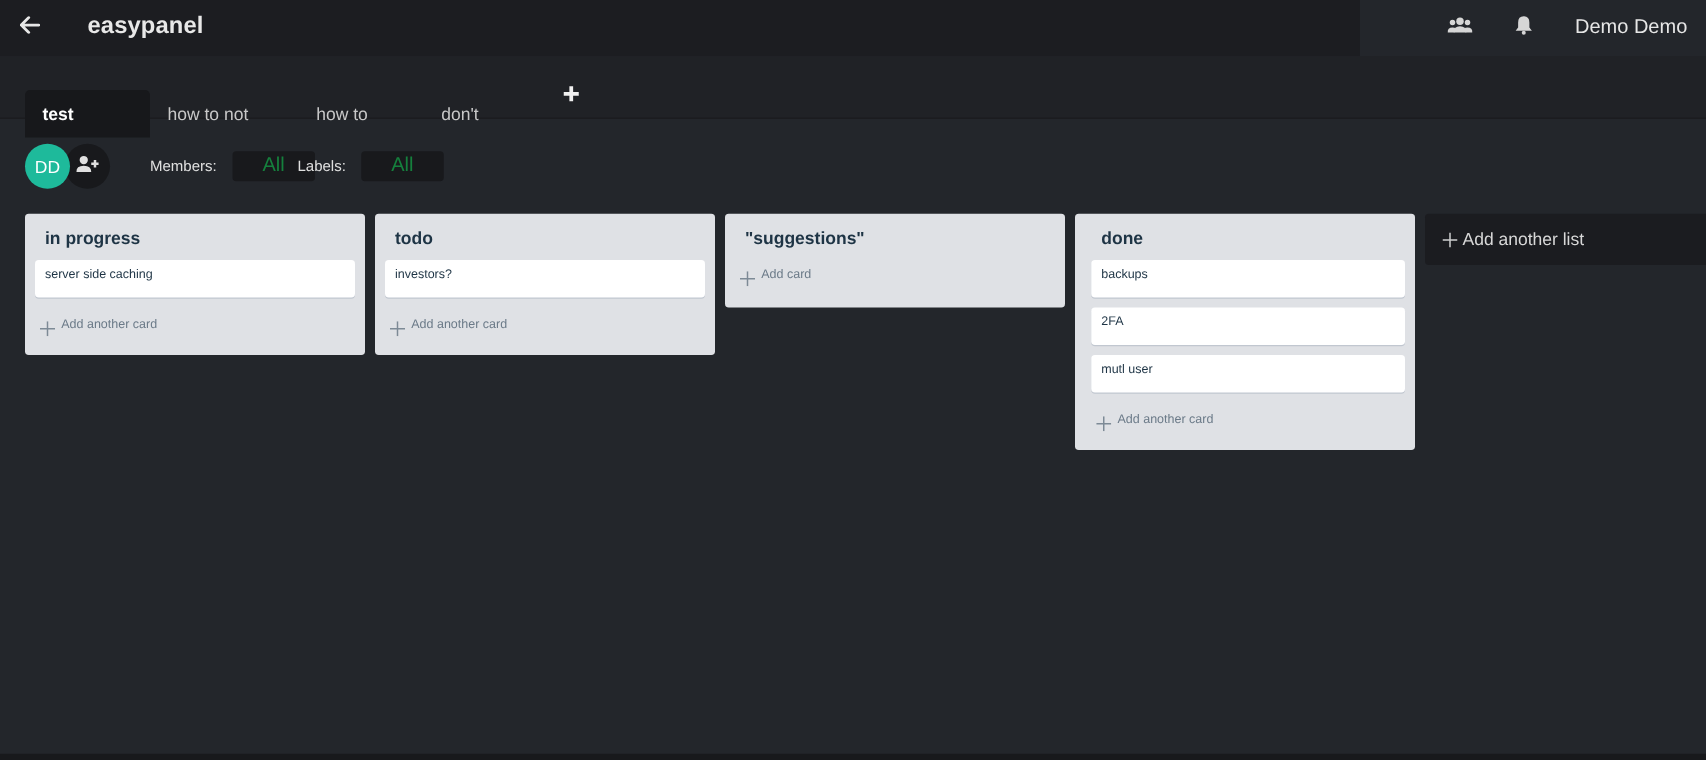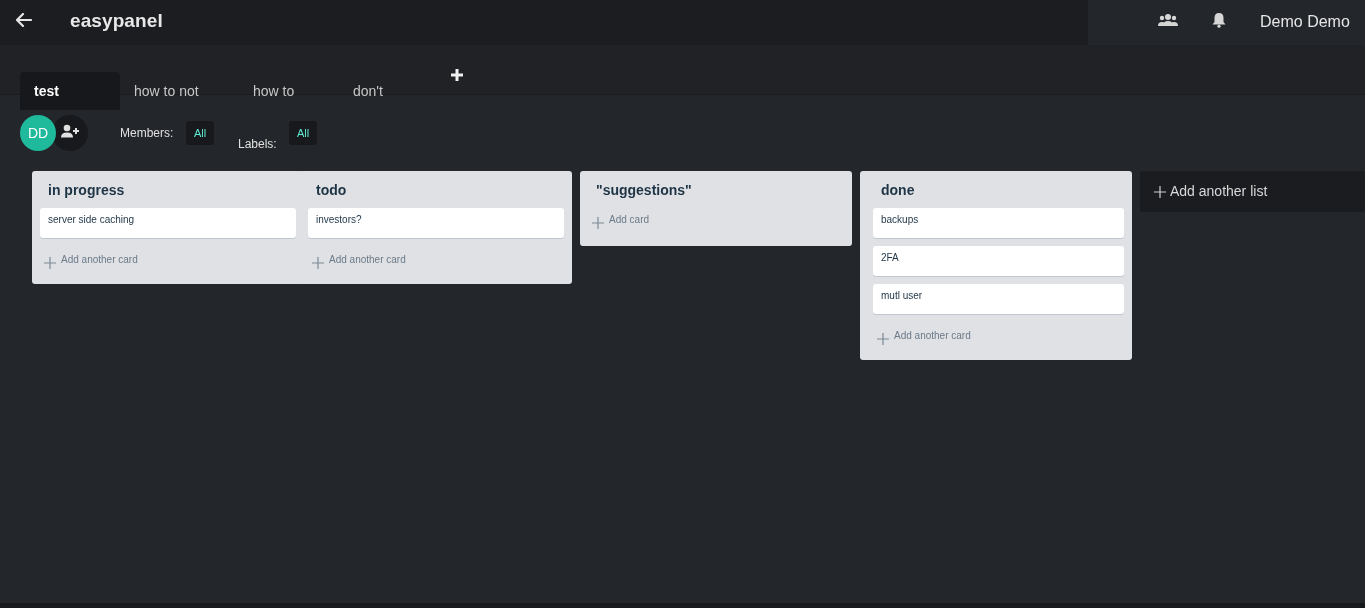--- a/index.html
+++ b/index.html
@@ -56,23 +56,23 @@
     .add-member {
       position: absolute; left: 52px; top: 20px; width: 36px; height: 36px;
       border-radius: 50%; background: #18191c;
       display: flex; align-items: center; justify-content: center; cursor: pointer;
       z-index: 1;
     }
     .filter-label {
       position: absolute; top: 31px; font-size: 12px; color: #e0e0e0;
     }
     .filter-select {
-      position: absolute; top: 26px; height: 24px; padding: 0 8px;
-      background: #18191c; border-radius: 3px; color: #5eead4;
-      font-size: 11px; line-height: 24px; cursor: pointer;
+      position: absolute; top: 26px; height: 24px; padding: 0 24px;
+      background: #18191c; border-radius: 3px; color: #15803d;
+      font-size: 16px; line-height: 24px; cursor: pointer;
     }
     .list {
       position: absolute; top: 171px; width: 272px;
       background: #dfe1e5; border-radius: 3px;
       padding: 0 8px 8px 8px;
     }
     .list-title {
       font-size: 14px; font-weight: bold; color: #1e3445;
       padding: 11px 8px 0 8px; height: 37px; cursor: pointer;
     }
@@ -162,25 +162,25 @@
     <span>
       <svg width="18" height="14" viewBox="0 0 18 14">
         <circle cx="6" cy="4" r="3.3" fill="#e0e0e0"></circle>
         <path d="M0 13.5 Q0 8.5 6 8.5 Q12 8.5 12 13.5 Z" fill="#e0e0e0"></path>
         <path d="M15 4 L15 10 M12 7 L18 7" stroke="#e0e0e0" stroke-width="2"></path>
       </svg>
     </span>
   </div>
   <span class="filter-label" style="left:120px;">Members:</span>
   <span class="filter-select" style="left:186px;">All</span>
-  <span class="filter-label" style="left:238px;margin-top:11px;">Labels:</span>
+  <span class="filter-label" style="left:238px;">Labels:</span>
   <span class="filter-select" style="left:289px;">All</span>
 </div>
 
-<div class="list" style="left:32px;">
+<div class="list" style="left:20px;">
   <div class="list-title">in progress</div>
   <div class="card">server side caching</div>
   <div class="add-card">
     <span class="plus"><svg width="12" height="12" viewBox="0 0 12 12">
           <path d="M6 0 L6 12 M0 6 L12 6" stroke="#7d8a96" stroke-width="1.2"></path>
         </svg></span>
     <span>Add another card</span>
   </div>
 </div>
 

